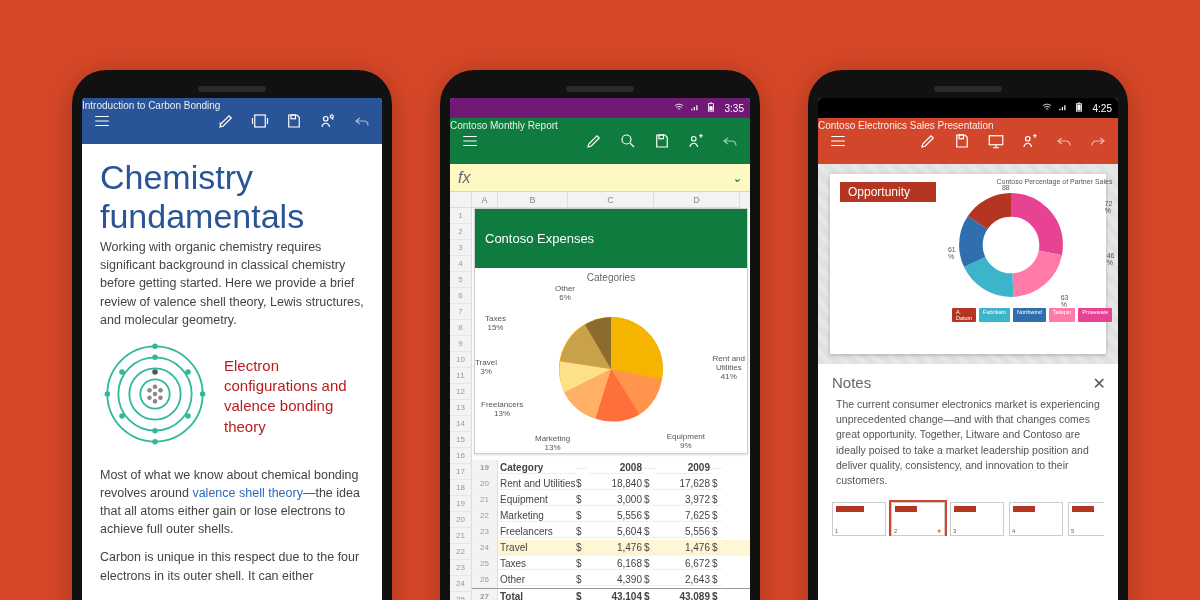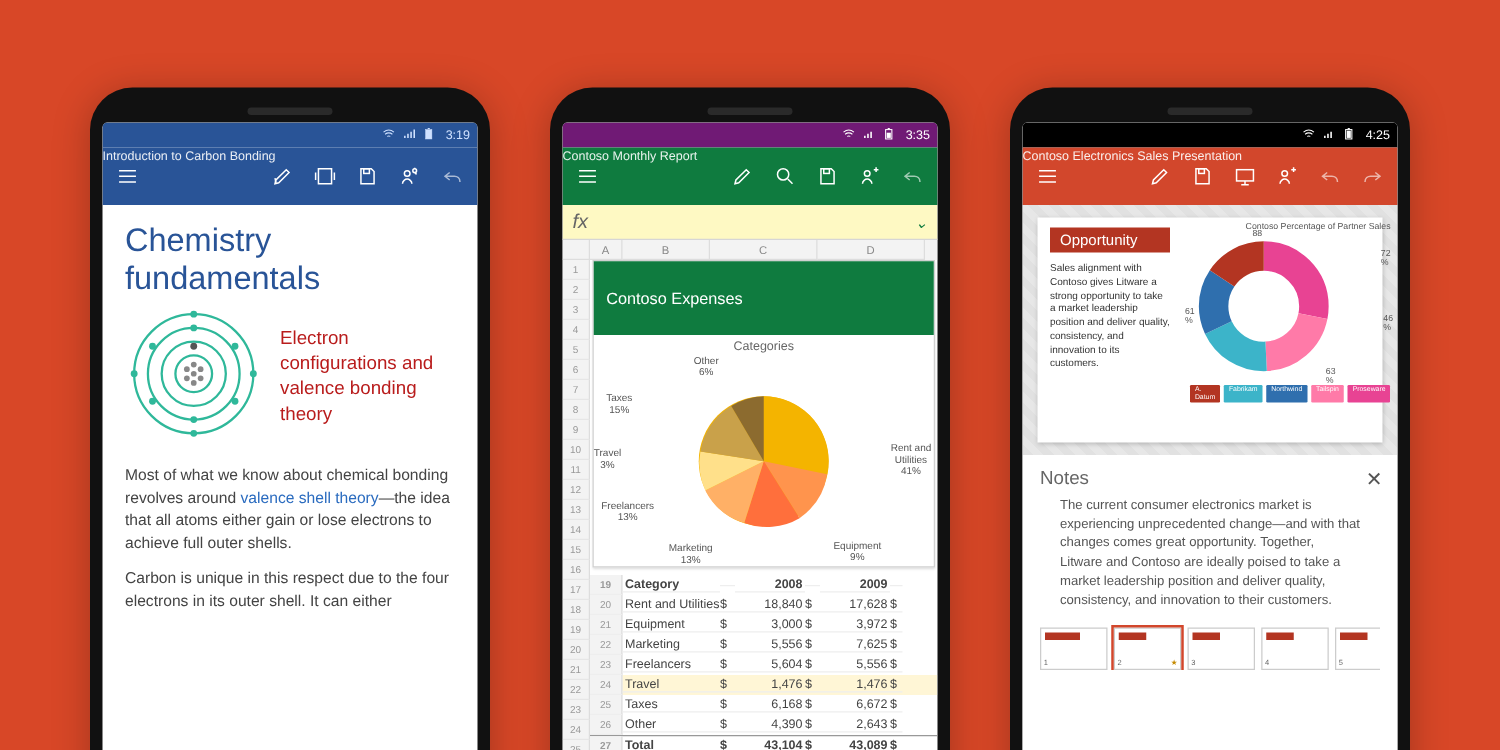--- a/index.html
+++ b/index.html
@@ -30,21 +30,21 @@
   .tb-excel{background:var(--excel)}
   .tb-ppt{background:var(--ppt)}
   .toolbar .title-wrap{position:absolute;left:0;right:0;top:2px;font-size:10px;opacity:.9}
   .hamburger,.ticon{width:20px;height:20px;display:flex;align-items:center;justify-content:center;cursor:pointer}
   .hamburger{margin-right:auto}
   .hamburger svg,.ticon svg{width:18px;height:18px;stroke:#fff;fill:none;stroke-width:1.6}
   .spacer{flex:1}
   .ticon.dim{opacity:.6}
   
   .word-body{flex:1;overflow:hidden;padding:12px 18px 0;color:#444;font-size:12.5px;line-height:1.45}
-  .word-body h1{font-size:26px;font-weight:300;color:var(--word);margin:2px 0 2px;line-height:1.15;font-family:"Segoe UI Light","Segoe UI",Arial}
+  .word-body h1{font-size:34px;font-weight:300;color:var(--word);margin:2px 0 2px;line-height:1.15;font-family:"Segoe UI Light","Segoe UI",Arial}
   .word-body p{margin:0 0 10px}
   .atom-row{display:flex;gap:14px;align-items:center;margin:6px 0 12px}
   .atom-svg{flex:0 0 110px}
   .atom-cap{color:#b91c1c;font-size:15px;line-height:1.35}
   .link{color:#2a6bbf}
   
   .fxbar{height:28px;border-bottom:1px solid #d6d6d6;display:flex;align-items:center;padding:0 8px;font-style:italic;color:#666;background:#fef9c3}
   .fxbar .chev{margin-left:auto;color:#0f7b3f;font-size:12px}
   .sheet{flex:1;display:flex;flex-direction:column;overflow:hidden;font-size:10px;color:#444}
   .colhdr{display:grid;grid-template-columns:22px 26px 70px 86px 86px;background:#f3f3f3;height:16px}
@@ -77,49 +77,36 @@
   .slide-left p{font-size:8px;color:#333;margin:8px 0 0;line-height:1.35}
   .slide-right{flex:1;position:relative;padding:4px 6px 6px}
   .slide-right .ctitle{font-size:7px;color:#555;text-align:right;line-height:1.1}
   .donut-wrap{position:relative;height:120px}
   .donut-label{position:absolute;font-size:7px;color:#555}
   .legend{display:flex;gap:3px;justify-content:center;margin-top:2px}
   .legend span{font-size:5.5px;color:#fff;padding:1px 4px;border-radius:1px}
   .notes{background:#fff;flex:1;padding:10px 14px 0;position:relative}
   .notes h4{margin:0 0 6px;font-size:15px;font-weight:400;color:#666}
   .notes .close{position:absolute;right:12px;top:10px;font-size:16px;color:#555;cursor:pointer}
-  .notes p{font-size:10.5px;color:#555;line-height:1.45;margin:0 16px 10px}
+  .notes p{font-size:10.5px;color:#555;line-height:1.45;margin:0 4px 10px}
   .thumbs{display:flex;gap:5px;overflow:hidden;padding:4px 0 0}
   .thumbs .th{width:54px;height:34px;background:#fff;border:1px solid #ccc;position:relative;flex:0 0 auto}
   .thumbs .th.sel{outline:2px solid var(--ppt)}
   .thumbs .th .bar{position:absolute;left:3px;top:3px;height:6px;background:#b33522}
   .thumbs .th .num{position:absolute;left:2px;bottom:1px;font-size:6px;color:#666}
   .thumbs .th .star{position:absolute;right:2px;bottom:1px;font-size:6px;color:#c58a00}
 </style>
 </head>
 <body>
 
 <div class="phones">
 
   <div class="phone">
     <div class="speaker"></div>
     <div class="screen">
-      <div class="status status-word">
-        <span><svg viewBox="0 0 24 24">
-              <path d="M2 9c6-5 14-5 20 0M5 13c4-3 10-3 14 0M9 17c2-1 4-1 6 0" stroke="currentColor" fill="none" stroke-width="2"></path>
-            </svg></span>
-        <span><svg viewBox="0 0 24 24">
-              <path d="M3 20h3v-4H3zM9 20h3v-8H9zM15 20h3V8h-3zM21 20h3V4h-3z" fill="currentColor"></path>
-            </svg></span>
-        <span><svg viewBox="0 0 24 24">
-              <rect x="6" y="4" width="12" height="18" stroke="currentColor" fill="currentColor"></rect>
-              <rect x="10" y="1" width="4" height="2" fill="currentColor"></rect>
-            </svg></span>
-        <span class="clock">3:19</span>
-      </div>
       <div class="toolbar tb-word">
         <div class="title-wrap">Introduction to Carbon Bonding</div>
         <div class="hamburger">
             <svg viewBox="0 0 24 24">
               <path d="M3 6h18M3 12h18M3 18h18"></path>
             </svg>
           </div>
         <div class="spacer"></div>
         <div class="ticon">
             <svg viewBox="0 0 24 24">
@@ -148,20 +135,21 @@
             </svg>
           </div>
         <div class="ticon dim">
             <svg viewBox="0 0 24 24">
               <path d="M9 8L4 12l5 4M4 12h10c3 0 6 2 6 6"></path>
             </svg>
           </div>
       </div>
       <div class="word-body">
         <h1>Chemistry fundamentals</h1>
+        <p>Working with organic chemistry requires significant background in classical chemistry before getting started. Here we provide a brief review of valence shell theory, Lewis structures, and molecular geometry.</p>
         <div class="atom-row">
           <div class="atom-svg">
             <svg viewBox="0 0 120 120" width="110" height="110">
               <g stroke="#2fb89a" stroke-width="2" fill="none">
                 <circle cx="60" cy="60" r="52"></circle>
                   <circle cx="60" cy="60" r="40"></circle>
                 <circle cx="60" cy="60" r="28"></circle>
                   <circle cx="60" cy="60" r="16"></circle>
               </g>
               <g fill="#2fb89a">
@@ -471,21 +459,20 @@
             <svg viewBox="0 0 24 24">
               <path d="M15 8l5 4-5 4M20 12H10c-3 0-6 2-6 6"></path>
             </svg>
           </div>
       </div>
       <div class="ppt-body">
         <div class="slide-stage">
           <div class="slide">
             <div class="slide-left">
               <span class="opty">Opportunity</span>
-              <p>Sales alignment with Contoso gives Litware a strong opportunity to take a market leadership position and deliver quality, consistency, and innovation to its customers.</p>
             </div>
             <div class="slide-right">
               <div class="ctitle">Contoso Percentage of Partner Sales</div>
               <div class="donut-wrap">
                 <svg viewBox="0 0 100 100" width="118" height="118">
                   <circle cx="50" cy="50" r="34" fill="none" stroke="#e84393" stroke-width="20" stroke-dasharray="60 200" transform="rotate(-90 50 50)"></circle>
                   <circle cx="50" cy="50" r="34" fill="none" stroke="#ff7aa8" stroke-width="20" stroke-dasharray="45 200" stroke-dashoffset="-60" transform="rotate(-90 50 50)"></circle>
                   <circle cx="50" cy="50" r="34" fill="none" stroke="#3cb4c9" stroke-width="20" stroke-dasharray="40 200" stroke-dashoffset="-105" transform="rotate(-90 50 50)"></circle>
                   <circle cx="50" cy="50" r="34" fill="none" stroke="#2f6fae" stroke-width="20" stroke-dasharray="35 200" stroke-dashoffset="-145" transform="rotate(-90 50 50)"></circle>
                   <circle cx="50" cy="50" r="34" fill="none" stroke="#b33522" stroke-width="20" stroke-dasharray="34 200" stroke-dashoffset="-180" transform="rotate(-90 50 50)"></circle>

